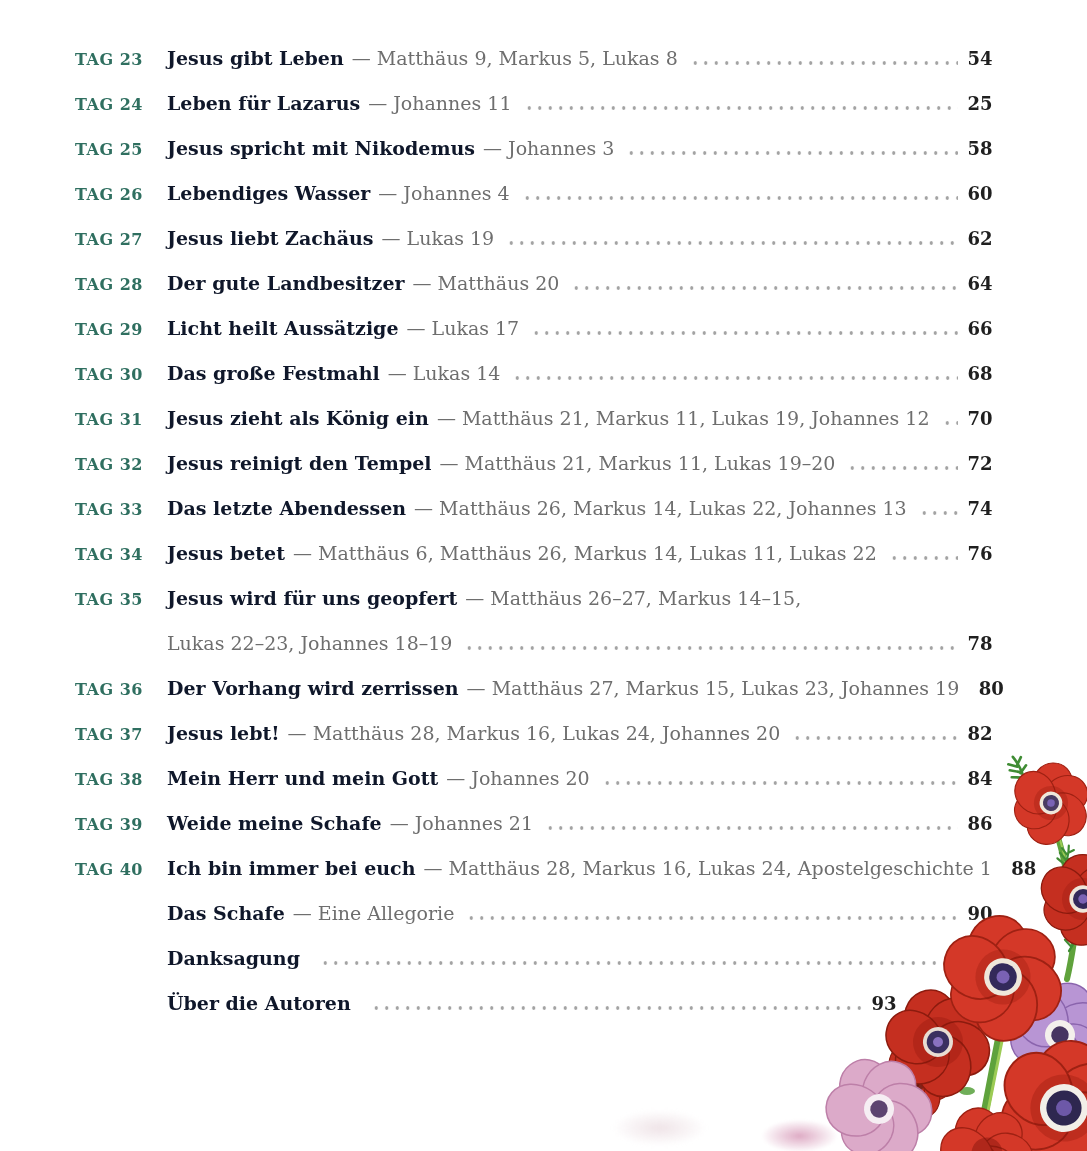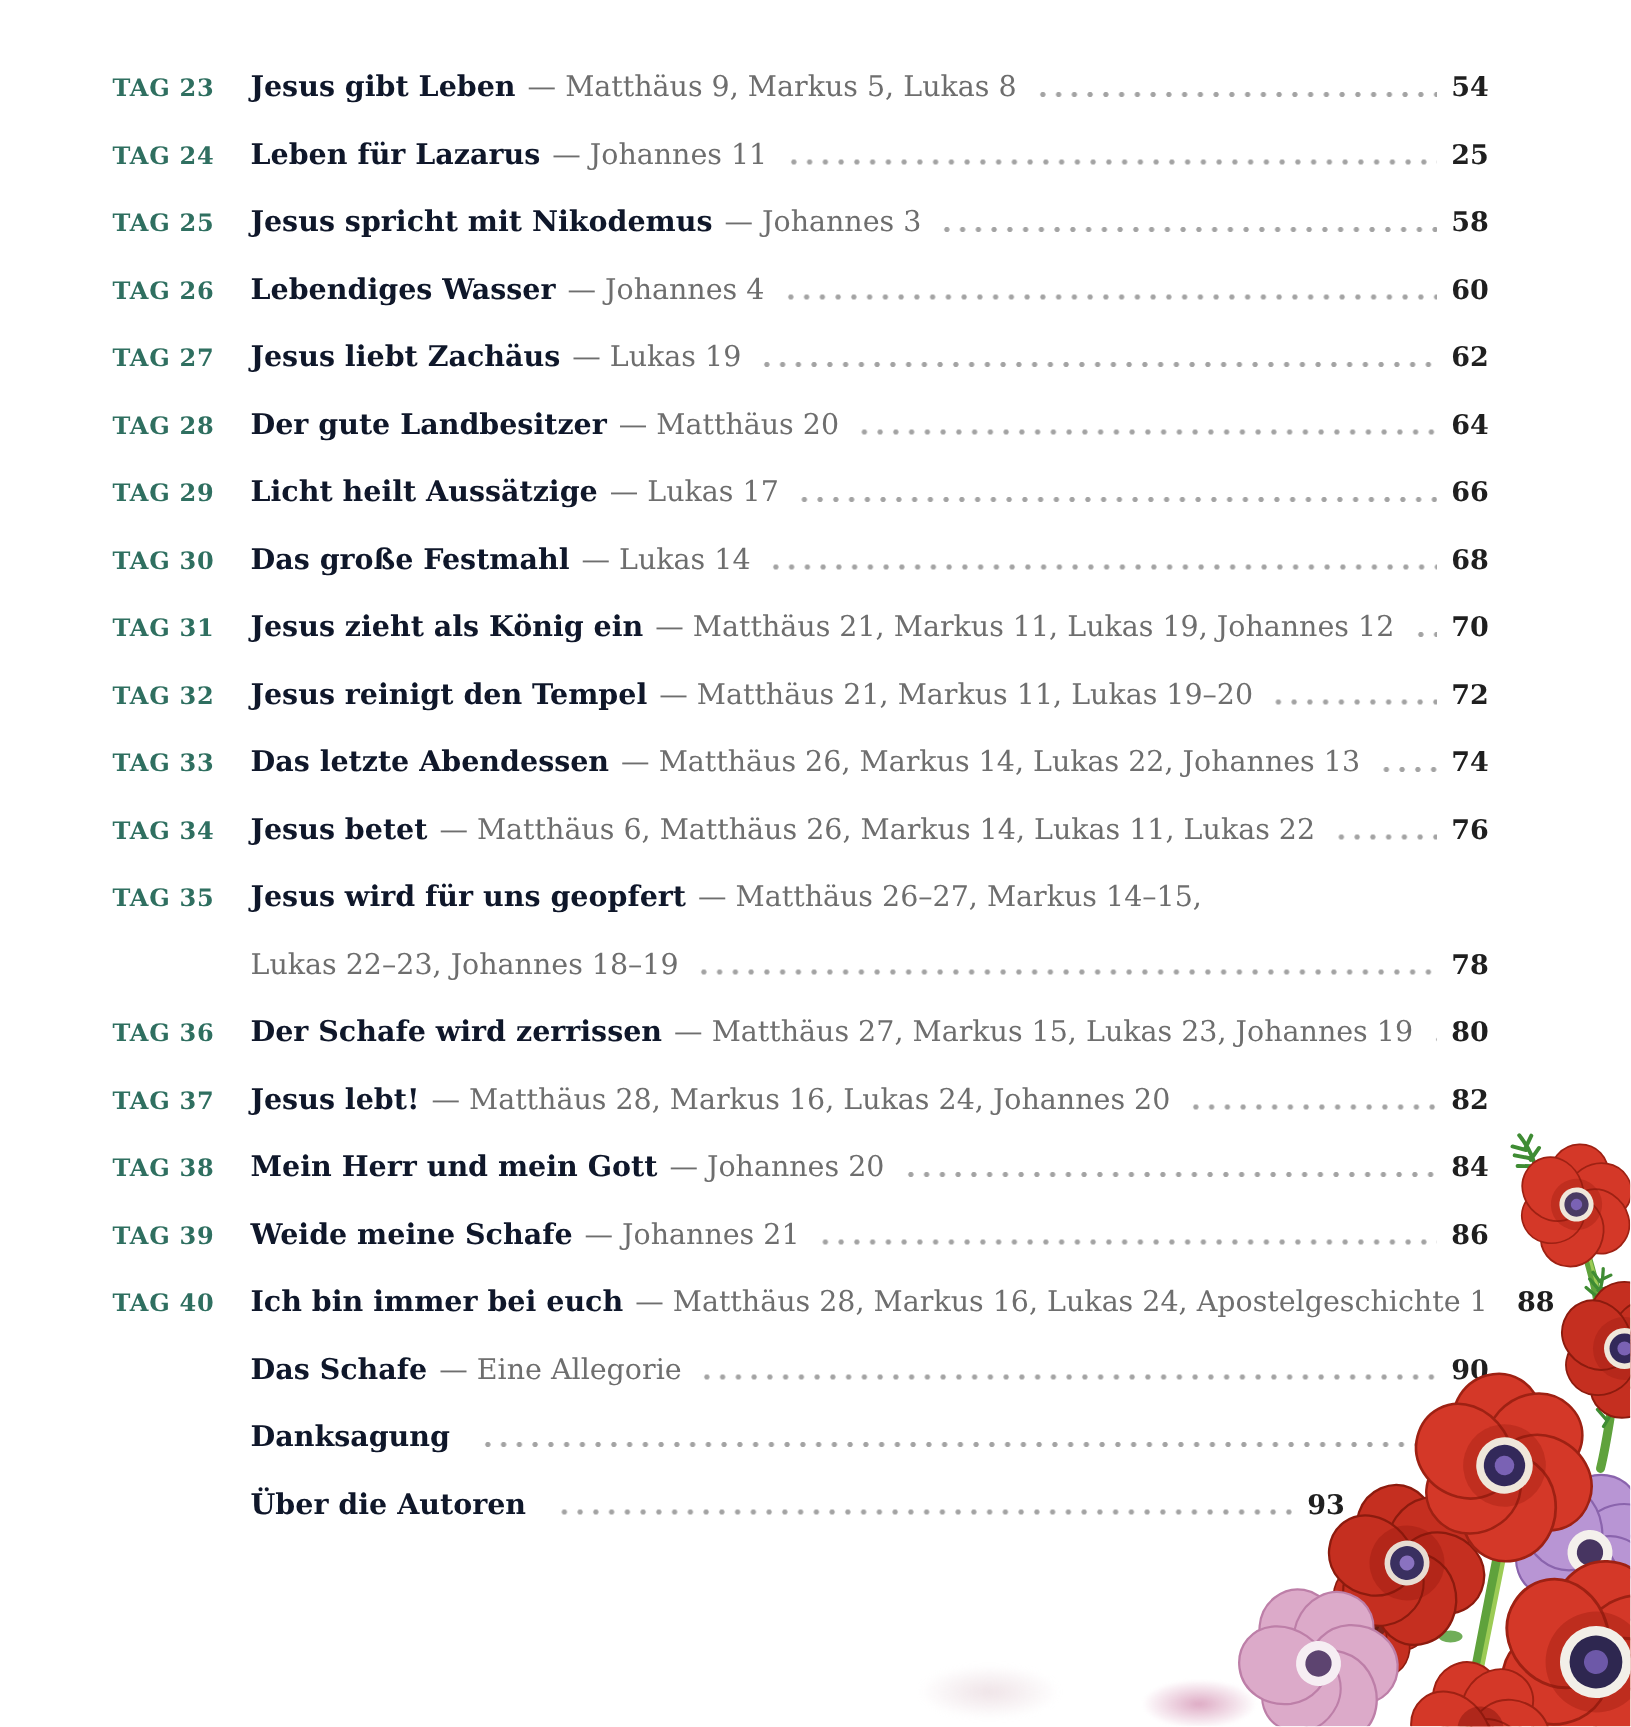--- a/index.html
+++ b/index.html
@@ -187,21 +187,21 @@
     </div>
       <div class="toc-row cont">
       <span class="tag"></span>
       <span class="title"></span>
       <span class="ref">Lukas 22–23, Johannes 18–19</span>
       <span class="leader"></span>
       <span class="pageno">78</span>
     </div>
       <div class="toc-row">
       <span class="tag">TAG 36</span>
-      <span class="title">Der Schafe wird zerrissen</span>
+      <span class="title">Der Vorhang wird zerrissen</span>
       <span class="ref">— Matthäus 27, Markus 15, Lukas 23, Johannes 19</span>
       <span class="leader"></span>
       <span class="pageno">80</span>
     </div>
       <div class="toc-row">
       <span class="tag">TAG 37</span>
       <span class="title">Jesus lebt!</span>
       <span class="ref">— Matthäus 28, Markus 16, Lukas 24, Johannes 20</span>
       <span class="leader"></span>
       <span class="pageno">82</span>

